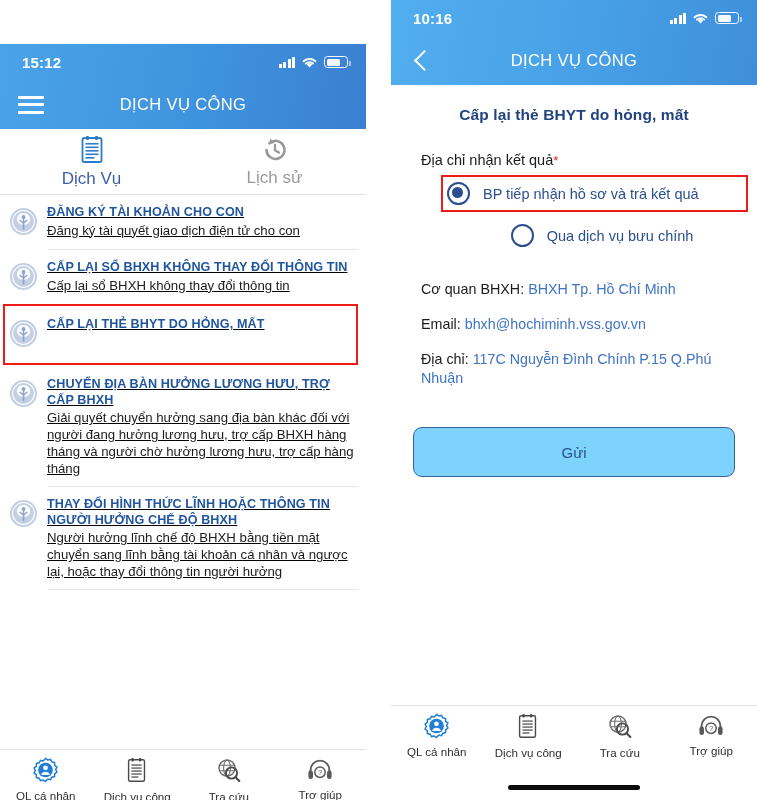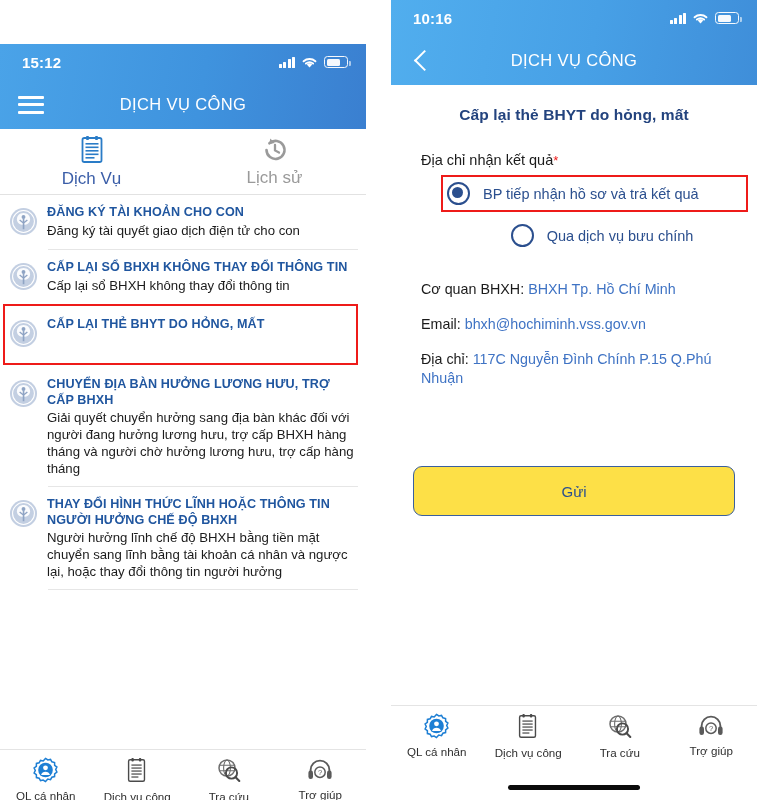--- a/index.html
+++ b/index.html
@@ -56,21 +56,21 @@
   .tab { flex: 1; display:flex; flex-direction: column; align-items:center;
          justify-content: center; gap: 4px; cursor: pointer; }
   .tab .tlabel { font-size: 17px; }
   .tab.active .tlabel { color: #3b5ea8; }
   .tab.inactive .tlabel { color: #9a9a9a; }
 
   
   .list { padding: 0; position: relative; }
   .item { display: flex; gap: 9px; padding: 10px 10px 9px 9px; position: relative; }
   .item .icn { flex: 0 0 auto; padding-top: 2px; }
-  .item .txt { flex: 1; min-width: 0; }
+  .item .txt { flex: 1; min-width: 0; text-decoration: underline; }
   .item .ttl { color: #20569f; font-weight: bold; font-size: 12.6px;
                line-height: 15.5px; letter-spacing: .1px; }
   .item .dsc { color: #1b1b1b; font-size: 13.2px; line-height: 17px; margin-top: 1px; }
   .sep { height: 1px; background: #e6e6e6; margin-left: 48px; margin-right: 8px; }
   .hl-box { position: absolute; border: 2.5px solid #ee1b19; pointer-events: none; }
 
   
   .rbody { padding: 0 0 0 0; }
   .page-title { text-align: center; color: #23437e; font-weight: bold;
                 font-size: 15.5px; padding: 21px 20px 0; letter-spacing: .1px; }
@@ -86,23 +86,23 @@
 
   .info { padding: 26px 0 0 30px; }
   .info-row { font-size: 14.3px; color: #1b1b1b; line-height: 19px;
               padding-bottom: 16px; padding-right: 22px; }
   .info-row .val { color: #3f73c4; }
   .info-row .val.addr { color: #3f73c4; }
 
   .submit-wrap { padding: 23px 22px 0; }
   .submit {
     width: 100%; height: 50px; border: 1.6px solid #3a5f9e; border-radius: 9px;
-    background: #fde047; color: #2b4f8e; font-size: 15px;
+    background: #7dd3fc; color: #2b4f8e; font-size: 15px;
     font-family: "Liberation Sans", sans-serif; cursor: pointer;
-    display: flex; align-items: center; justify-content: center; margin-top: 39px;
+    display: flex; align-items: center; justify-content: center;
   }
 
   
   .botnav { position: absolute; left: 0; right: 0; bottom: 0; height: 95px; background: #fff; }
   .botnav .bn-top { border-top: 1px solid #e4e4e4; height: 1px; }
   .bn-items { display: flex; height: 62px; padding-top: 7px; }
   .bn-item { flex: 1; display:flex; flex-direction: column; align-items:center;
              justify-content: flex-start; gap: 5px; cursor: pointer; }
   .bn-lbl { font-size: 11.6px; color: #2e2e2e; }
   .bn-item.active .bn-lbl { color: #2e2e2e; }

